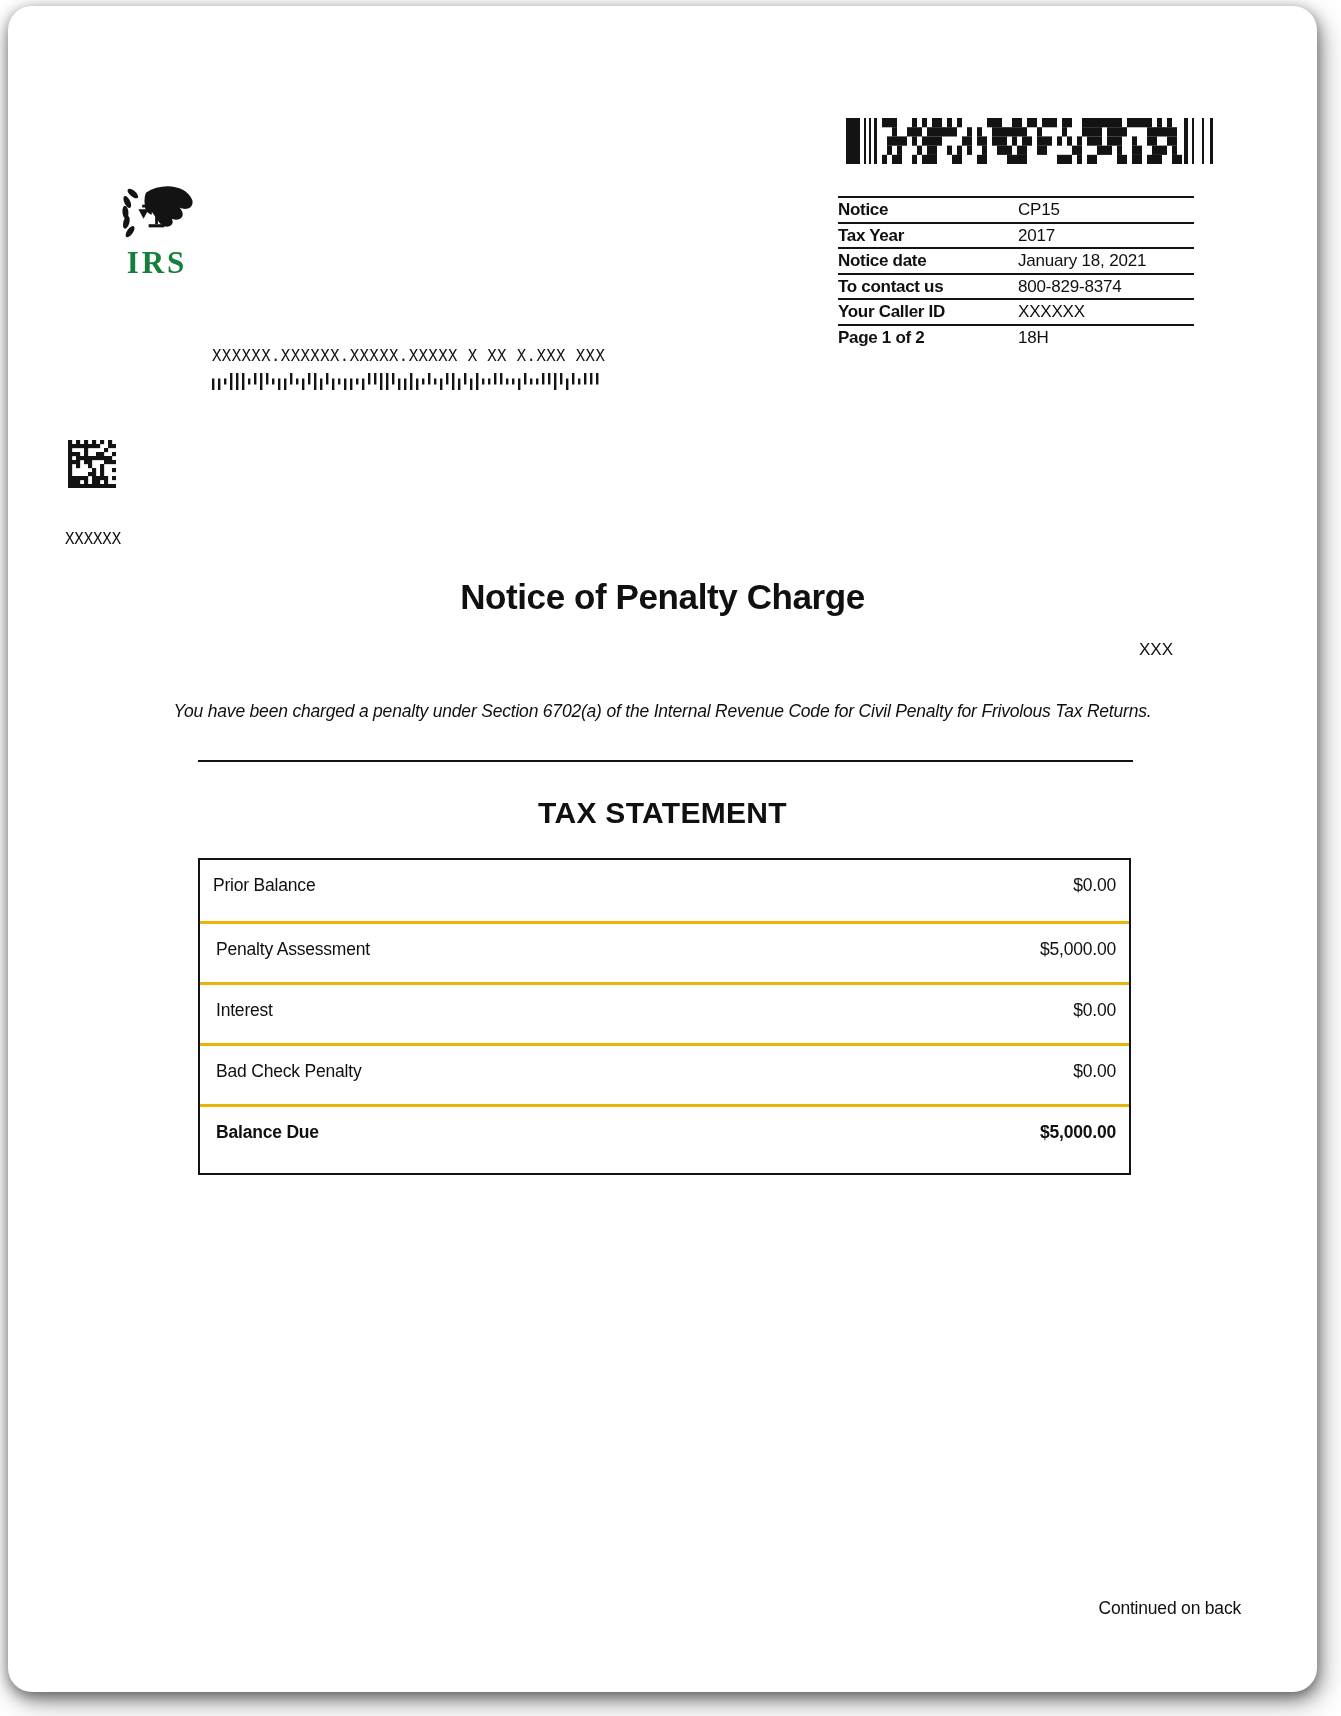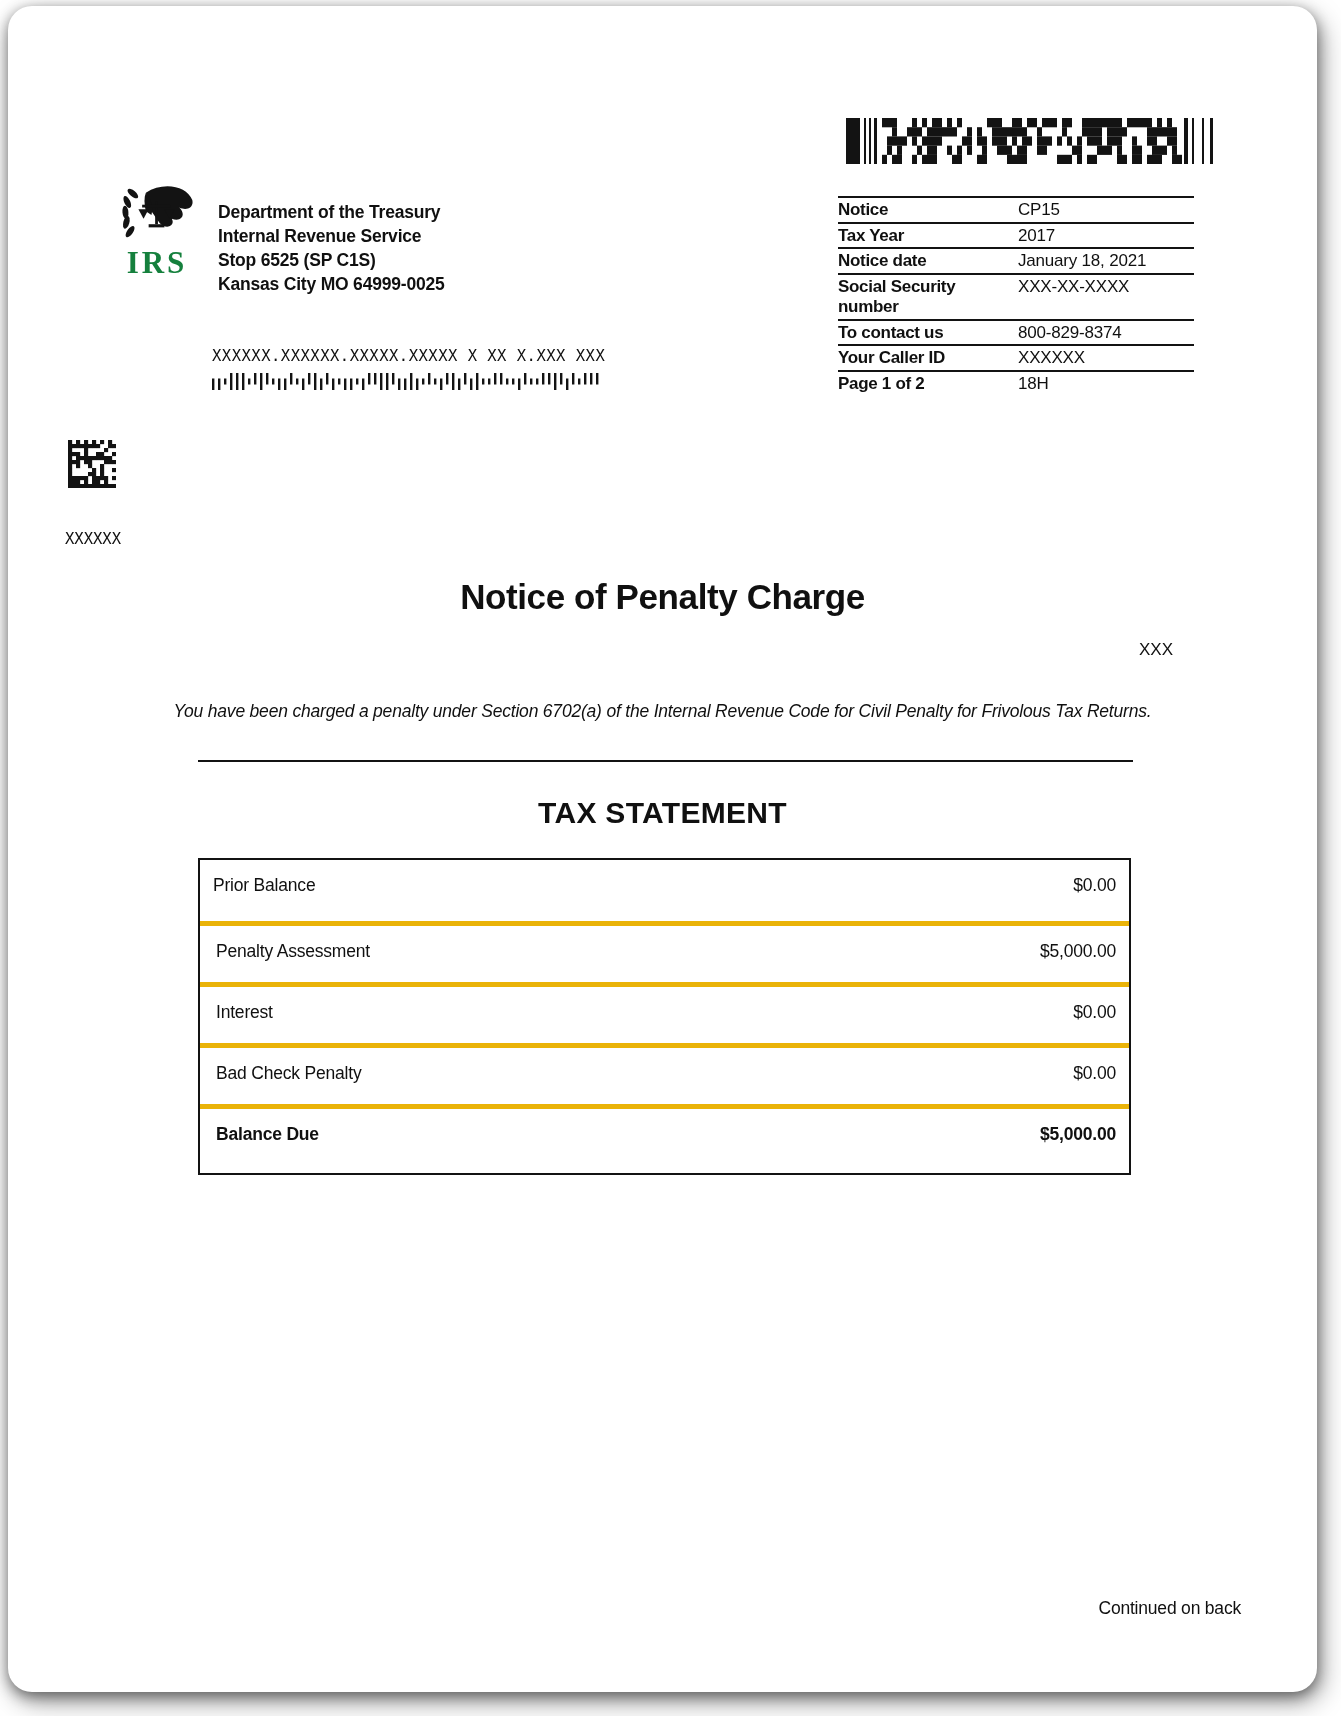--- a/index.html
+++ b/index.html
@@ -43,21 +43,21 @@
   .title{left:0;top:571px;width:100%;text-align:center;font-size:35px;font-weight:700;letter-spacing:-.4px;}
   .right-mark{left:1131px;top:634px;font-size:17px;}
   .intro{left:0;top:695px;width:100%;text-align:center;font-size:17.5px;letter-spacing:-.2px;font-style:italic;}
   .hrule{left:190px;top:754px;width:935px;height:2px;background:#131313;}
   .stmt-heading{left:0;top:790px;width:100%;text-align:center;font-size:30px;font-weight:700;letter-spacing:.3px;}
 
   
   .stmt{left:190px;top:852px;width:933px;border:2px solid #131313;font-size:17.5px;box-sizing:border-box;}
   .stmt-row{display:flex;justify-content:space-between;height:61px;box-sizing:border-box;
             padding:15px 13px 0 13px;letter-spacing:-.2px;}
-  .stmt-row + .stmt-row{border-top:5px solid #eab308;padding-left:16px;}
+  .stmt-row + .stmt-row{border-top:3px solid #eab308;padding-left:16px;}
   .stmt-row.last{height:69px;}
   .stmt-row.bold-row .s-lbl,.stmt-row.bold-row .s-val{font-weight:700;}
 
   .footer{right:76px;top:1592px;font-size:17.5px;letter-spacing:-.2px;}
 </style>
 </head>
 <body>
 
 <div class="canvas">
   <div class="page">
@@ -252,43 +252,33 @@
 
         <rect x="40" y="20" width="3" height="24"></rect>
         <rect x="26" y="23" width="31" height="3"></rect>
         <path d="M22,28 h11 l-5.5,10 z"></path>
         <path d="M50,28 h11 l-5.5,10 z"></path>
         <rect x="33" y="44" width="17" height="3.4"></rect>
       </svg>
       <div class="logo-text">IRS</div>
     </div>
 
-    <div class="sender">
-      <div>Department of the Treasury</div>
-      <div>Internal Revenue Service</div>
-      <div>Stop 6525 (SP C1S)</div>
-      <div>Kansas City MO 64999-0025</div>
-    </div>
 
     <div class="info-table">
       <div class="info-row">
         <span class="lbl">Notice</span>
         <span class="val">CP15</span>
       </div>
       <div class="info-row">
         <span class="lbl">Tax Year</span>
         <span class="val">2017</span>
       </div>
       <div class="info-row">
         <span class="lbl">Notice date</span>
         <span class="val">January 18, 2021</span>
-      </div>
-      <div class="info-row">
-        <span class="lbl">Social Security number</span>
-        <span class="val">XXX-XX-XXXX</span>
       </div>
       <div class="info-row">
         <span class="lbl">To contact us</span>
         <span class="val">800-829-8374</span>
       </div>
       <div class="info-row">
         <span class="lbl">Your Caller ID</span>
         <span class="val">XXXXXX</span>
       </div>
       <div class="info-row">

